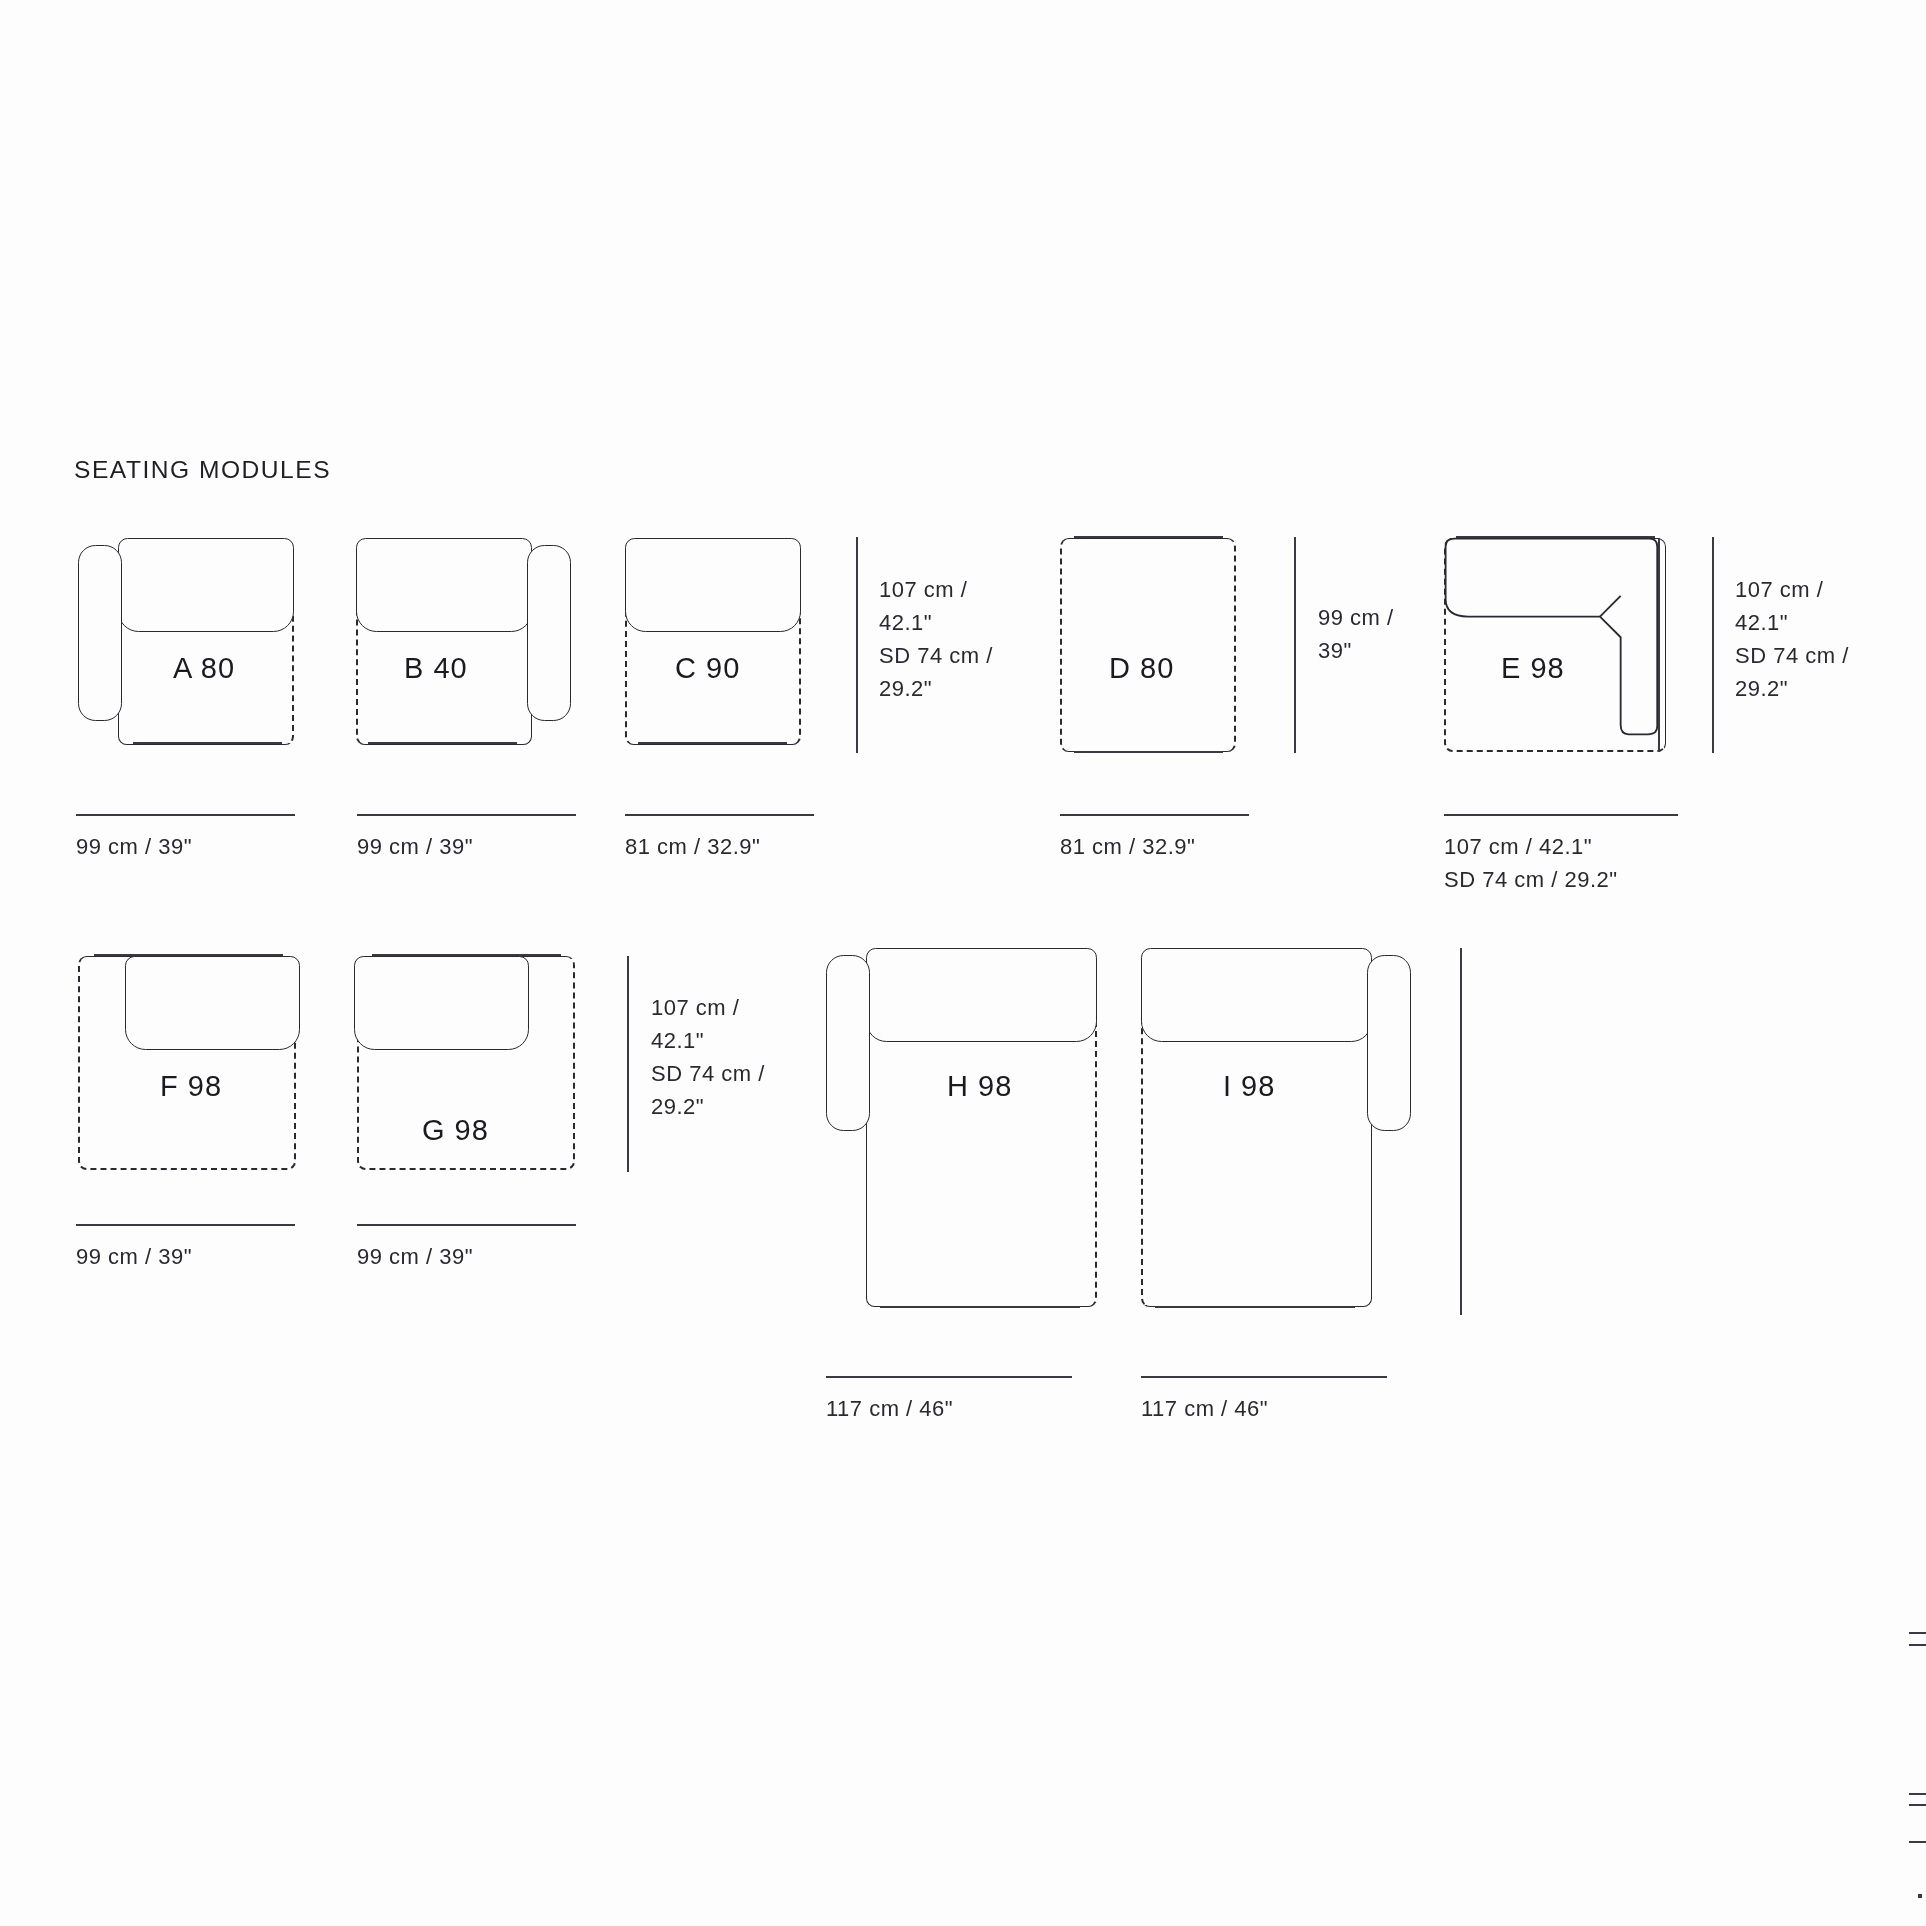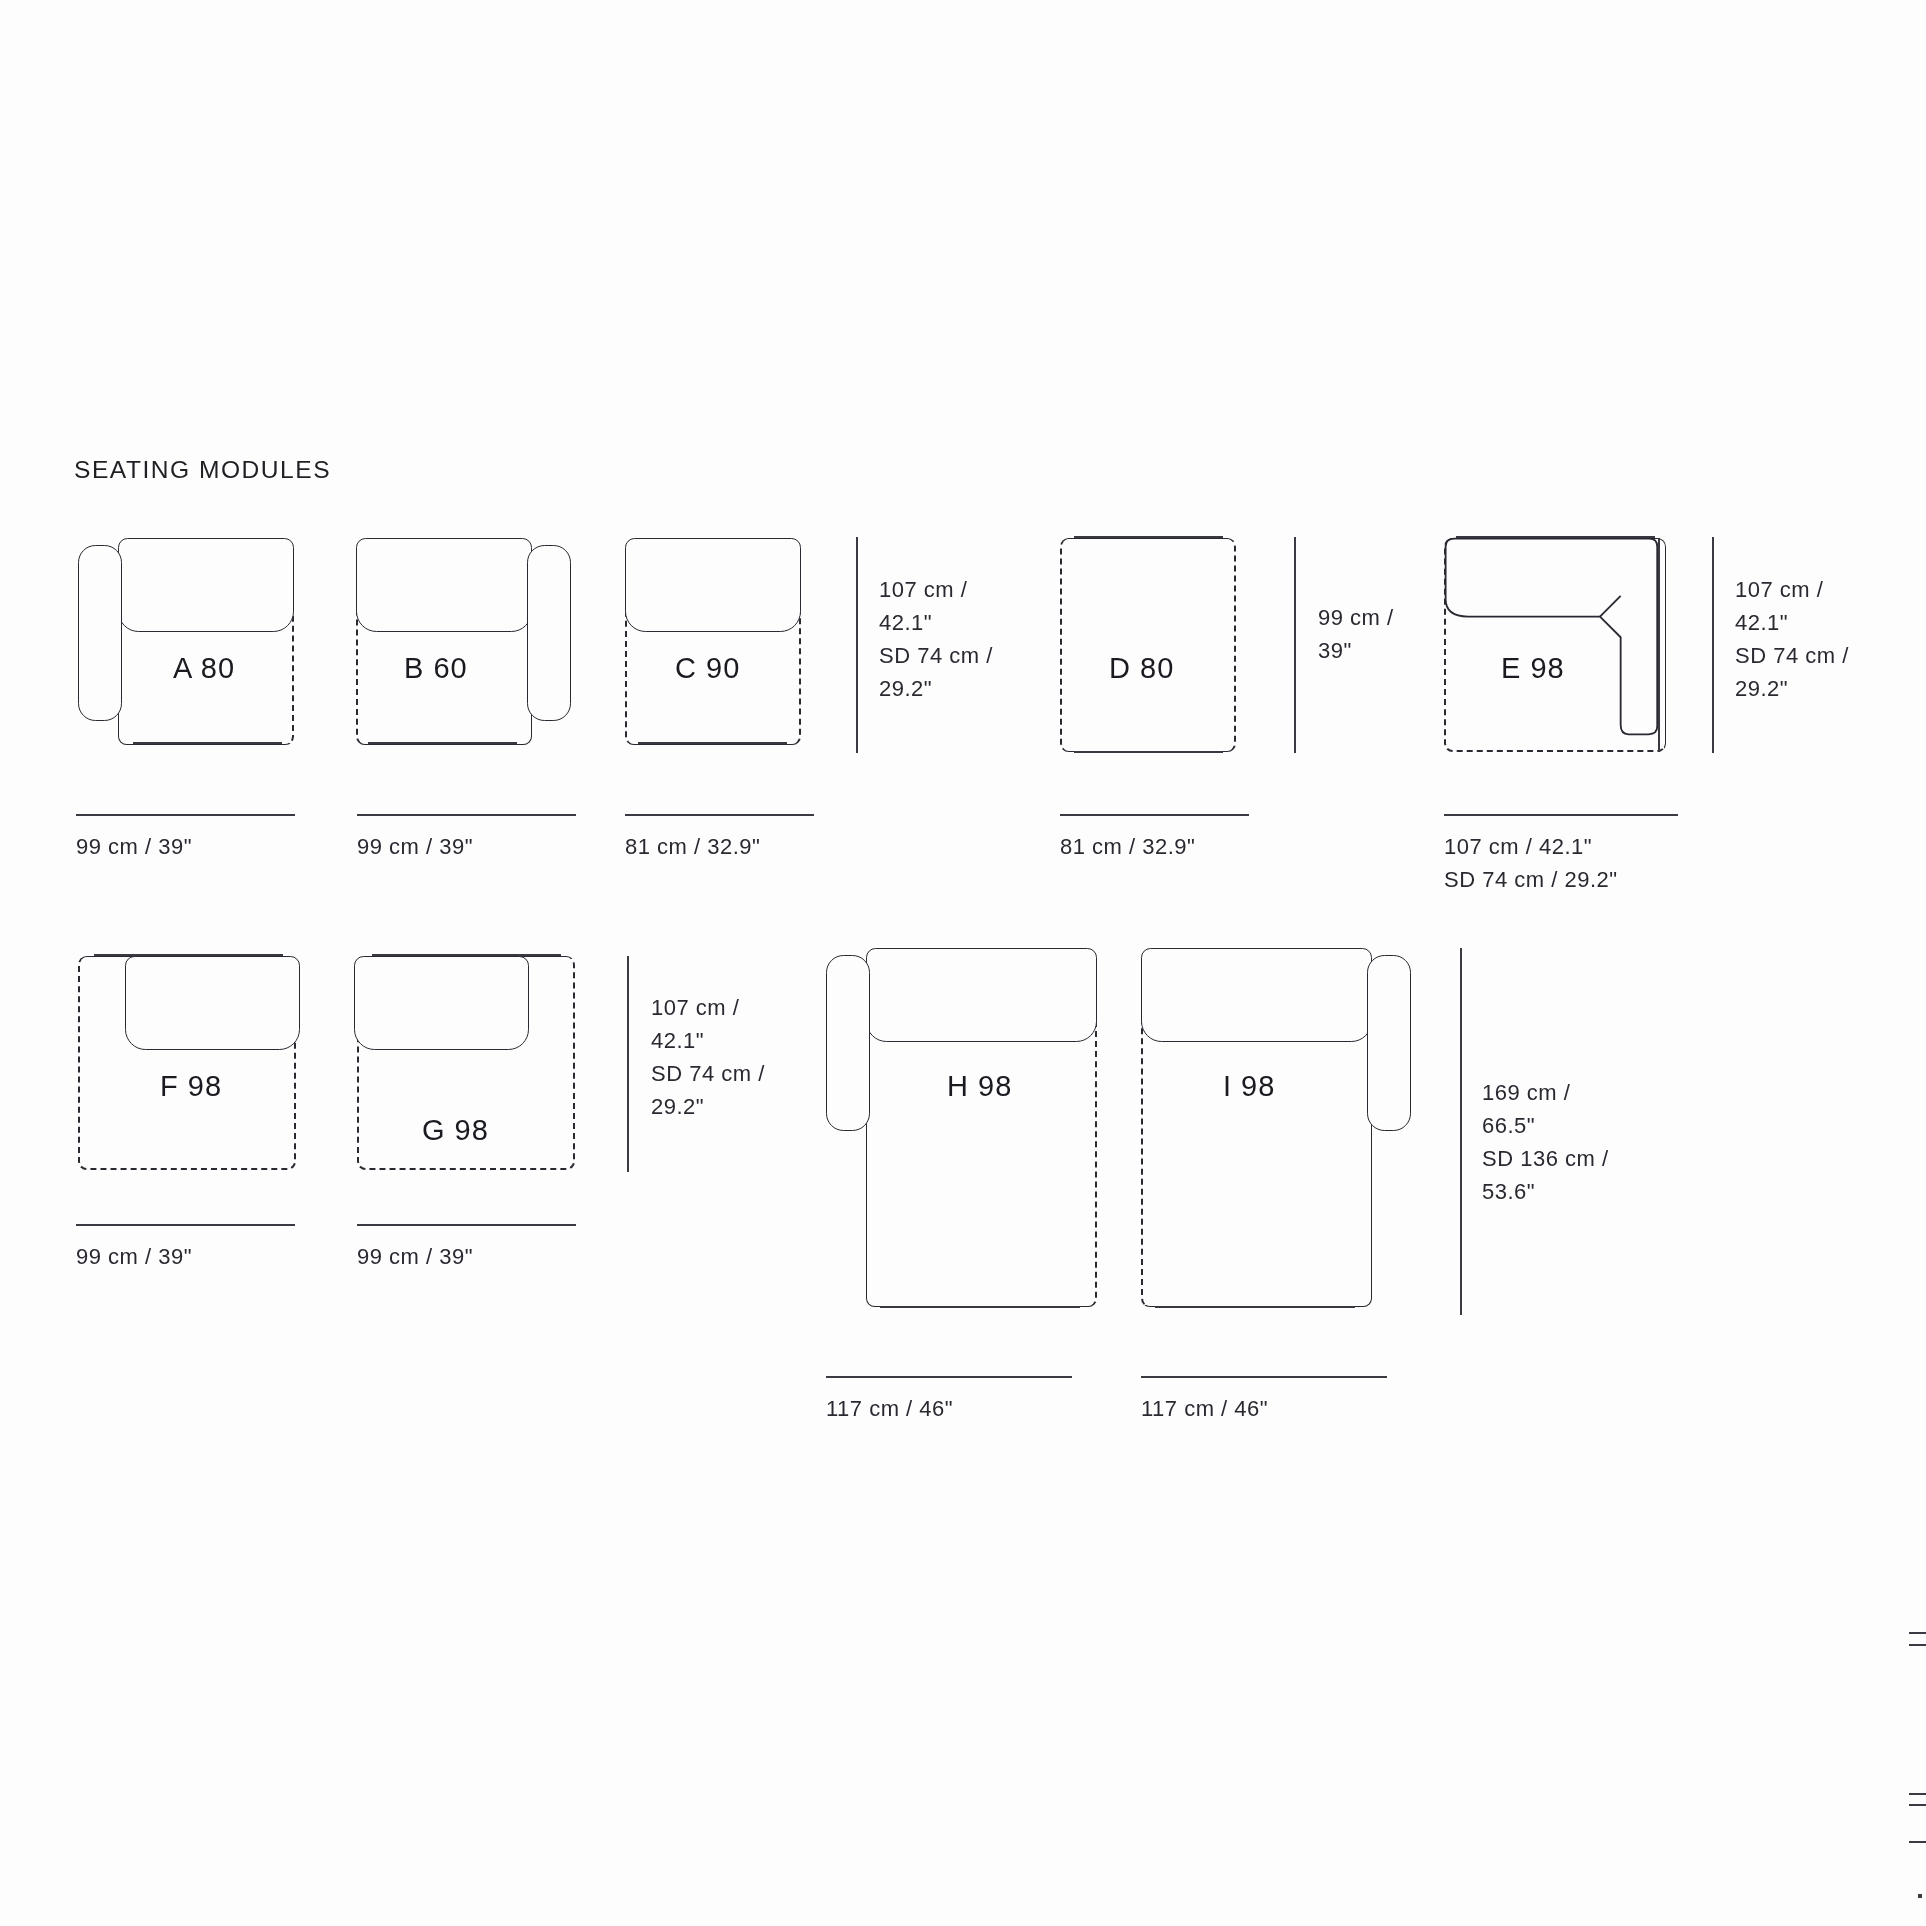--- a/index.html
+++ b/index.html
@@ -134,21 +134,21 @@
   </div>
   <div class="dim-hline" style="left:76px; top:814px; width:219px;"></div>
   <div class="dim-label" style="left:76px; top:830px;">99 cm / 39"</div>
 
   <div class="module">
     <div class="body dash-left" style="left:356px; top:550px; width:176px; height:195px;"></div>
     <div class="rule-top" style="left:368px; top:547px; width:149px;"></div>
     <div class="rule-bottom" style="left:368px; top:742px; width:149px;"></div>
     <div class="back" style="left:356px; top:538px; width:176px; height:94px;"></div>
     <div class="arm" style="left:527px; top:545px; width:44px; height:176px;"></div>
-    <div class="code" style="left:404px; top:652px;">B 60</div>
+    <div class="code" style="left:404px; top:652px;">B 40</div>
   </div>
   <div class="dim-hline" style="left:357px; top:814px; width:219px;"></div>
   <div class="dim-label" style="left:357px; top:830px;">99 cm / 39"</div>
 
   <div class="module">
     <div class="body dash-left dash-right" style="left:625px; top:550px; width:176px; height:195px;"></div>
     <div class="rule-top" style="left:638px; top:547px; width:149px;"></div>
     <div class="rule-bottom" style="left:638px; top:742px; width:149px;"></div>
     <div class="back" style="left:625px; top:538px; width:176px; height:94px;"></div>
     <div class="code" style="left:675px; top:652px;">C 90</div>
@@ -241,24 +241,20 @@
     <div class="rule-top" style="left:1155px; top:956px; width:200px;"></div>
     <div class="rule-bottom" style="left:1155px; top:1306px; width:200px;"></div>
     <div class="back" style="left:1141px; top:948px; width:231px; height:94px;"></div>
     <div class="arm" style="left:1367px; top:955px; width:44px; height:176px;"></div>
     <div class="code" style="left:1223px; top:1070px;">I 98</div>
   </div>
   <div class="dim-hline" style="left:1141px; top:1376px; width:246px;"></div>
   <div class="dim-label" style="left:1141px; top:1392px;">117 cm / 46"</div>
 
   <div class="dim-vline" style="left:1460px; top:948px; height:367px;"></div>
-  <div class="dim-label" style="left:1482px; top:1076px;">169 cm /
-66.5"
-SD 136 cm /
-53.6"</div>
 
   <div class="crop-mark" style="left:1909px; top:1632px; width:17.5px; height:2.4px;"></div>
   <div class="crop-mark" style="left:1909px; top:1644px; width:17.5px; height:2.4px;"></div>
   <div class="crop-mark" style="left:1909px; top:1793px; width:17.5px; height:1.6px;"></div>
   <div class="crop-mark" style="left:1909px; top:1804px; width:17.5px; height:2.4px;"></div>
   <div class="crop-mark" style="left:1909px; top:1841px; width:17.5px; height:2.4px;"></div>
   <div class="crop-mark" style="left:1918px; top:1894px; width:4px; height:4px;"></div>
 
 </div>
 

